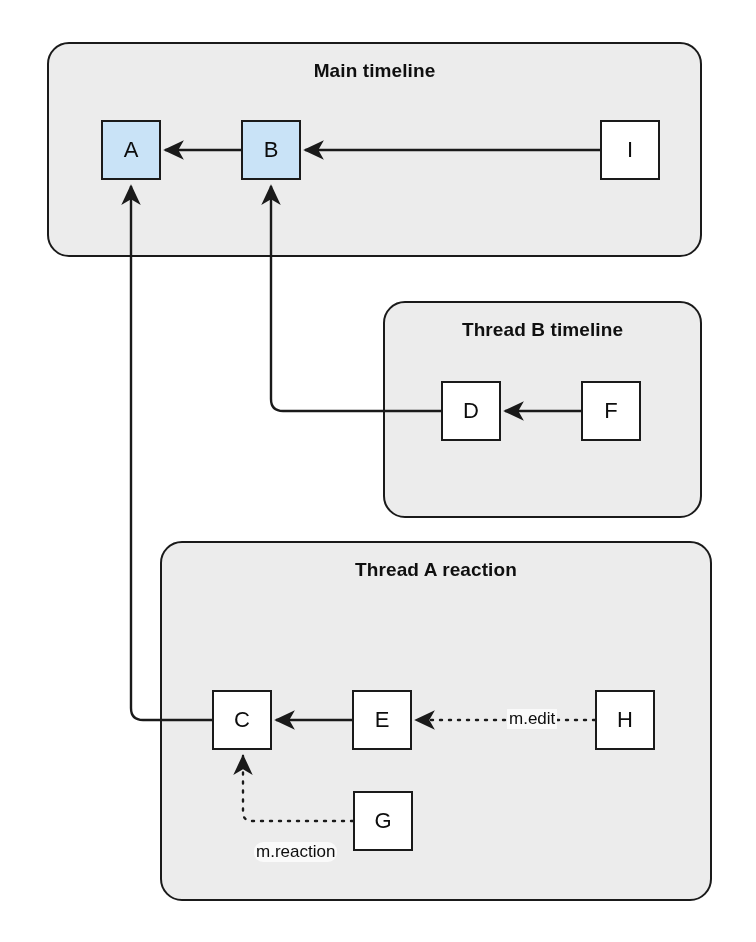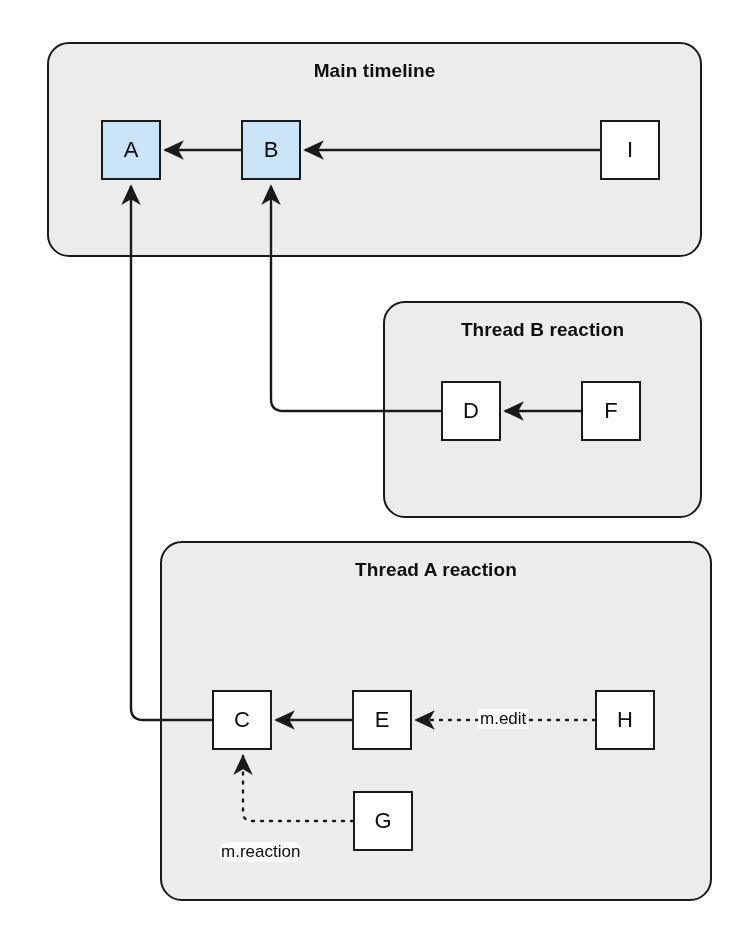--- a/index.html
+++ b/index.html
@@ -63,33 +63,34 @@
     background: #c9e3f7;
   }
   .edge-label {
     position: absolute;
     font-size: 17px;
     color: #0d0d0d;
     background: #fafafa;
     padding: 0 2px;
     white-space: nowrap;
     line-height: 1.15;
+    margin-left: 29px;
   }
 </style>
 </head>
 <body>
 
 <div id="canvas">
 
   <div class="group-box" style="left:47px; top:42px; width:655px; height:215px;">
     <div class="group-title" style="top:16px;">Main timeline</div>
   </div>
 
   <div class="group-box" style="left:383px; top:301px; width:319px; height:217px;">
-    <div class="group-title" style="top:16px;">Thread B reaction</div>
+    <div class="group-title" style="top:16px;">Thread B timeline</div>
   </div>
 
   <div class="group-box" style="left:160px; top:541px; width:552px; height:360px;">
     <div class="group-title" style="top:16px;">Thread A reaction</div>
   </div>
 
   <svg id="edges" viewBox="0 0 756 942" width="756" height="942" xmlns="http://www.w3.org/2000/svg">
     <defs>
       <marker id="arrow" viewBox="0 0 12 12" refX="10.5" refY="6" markerWidth="9" markerHeight="9" orient="auto-start-reverse">
         <path d="M 0 0.6 L 11.5 6 L 0 11.4 L 3.1 6 Z" fill="#1a1a1a"></path>
@@ -108,21 +109,21 @@
 
     <path d="M 212 720 L 143 720 Q 131 720 131 708 L 131 186" fill="none" stroke="#1a1a1a" stroke-width="2.4" marker-end="url(#arrow)"></path>
 
     <line x1="595" y1="720" x2="416" y2="720" stroke="#1a1a1a" stroke-width="2.4" stroke-dasharray="2 7" stroke-linecap="round" marker-end="url(#arrow)"></line>
 
     <path d="M 353 821 L 252 821 Q 243 821 243 812 L 243 756" fill="none" stroke="#1a1a1a" stroke-width="2.4" stroke-dasharray="2 7" stroke-linecap="round" marker-end="url(#arrow)"></path>
   </svg>
 
   <div class="edge-label" style="left:478px; top:709px;">m.edit</div>
 
-  <div class="edge-label" style="left:219px; top:842px;border-radius:9px;">m.reaction</div>
+  <div class="edge-label" style="left:225px; top:842px;border-radius:9px;">m.reaction</div>
 
   <div class="node accent" style="left:101px; top:120px;">
     <span>A</span>
   </div>
 
   <div class="node accent" style="left:241px; top:120px;">
     <span>B</span>
   </div>
 
   <div class="node" style="left:600px; top:120px;">

